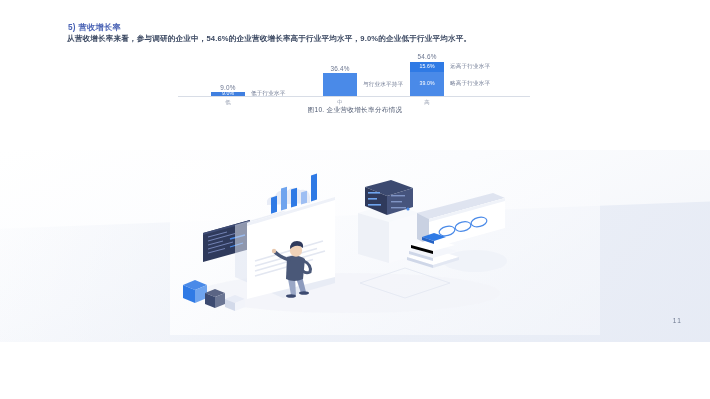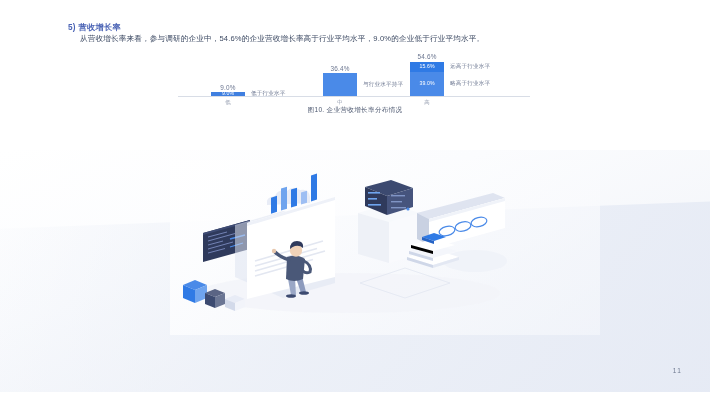--- a/index.html
+++ b/index.html
@@ -13,21 +13,21 @@
     background: #ffffff;
     font-family: "Liberation Sans", "DejaVu Sans", sans-serif;
     position: relative;
   }
 
   
   #page {
     position: absolute;
     left: 0; top: 0;
     width: 710px;
-    height: 392px;
+    height: 342px;
     background: #ffffff;
     overflow: hidden;
   }
 
   
   .bg-wash {
     position: absolute;
     left: 0;
     top: 150px;
     width: 710px;
@@ -70,26 +70,27 @@
     top: 22px;
     font-size: 8.2px;
     font-weight: bold;
     color: #4a63b5;
     letter-spacing: 0.3px;
     white-space: nowrap;
   }
 
   .body-paragraph {
     position: absolute;
-    left: 80px;
+    left: 67px;
     top: 34px;
     font-size: 7.6px;
     color: #3d4a63;
     letter-spacing: 0.15px;
     white-space: nowrap;
+    font-weight: bold;
   }
 
   
   .chart-block {
     position: absolute;
     left: 175px;
     top: 48px;
     width: 360px;
     height: 78px;
   }

